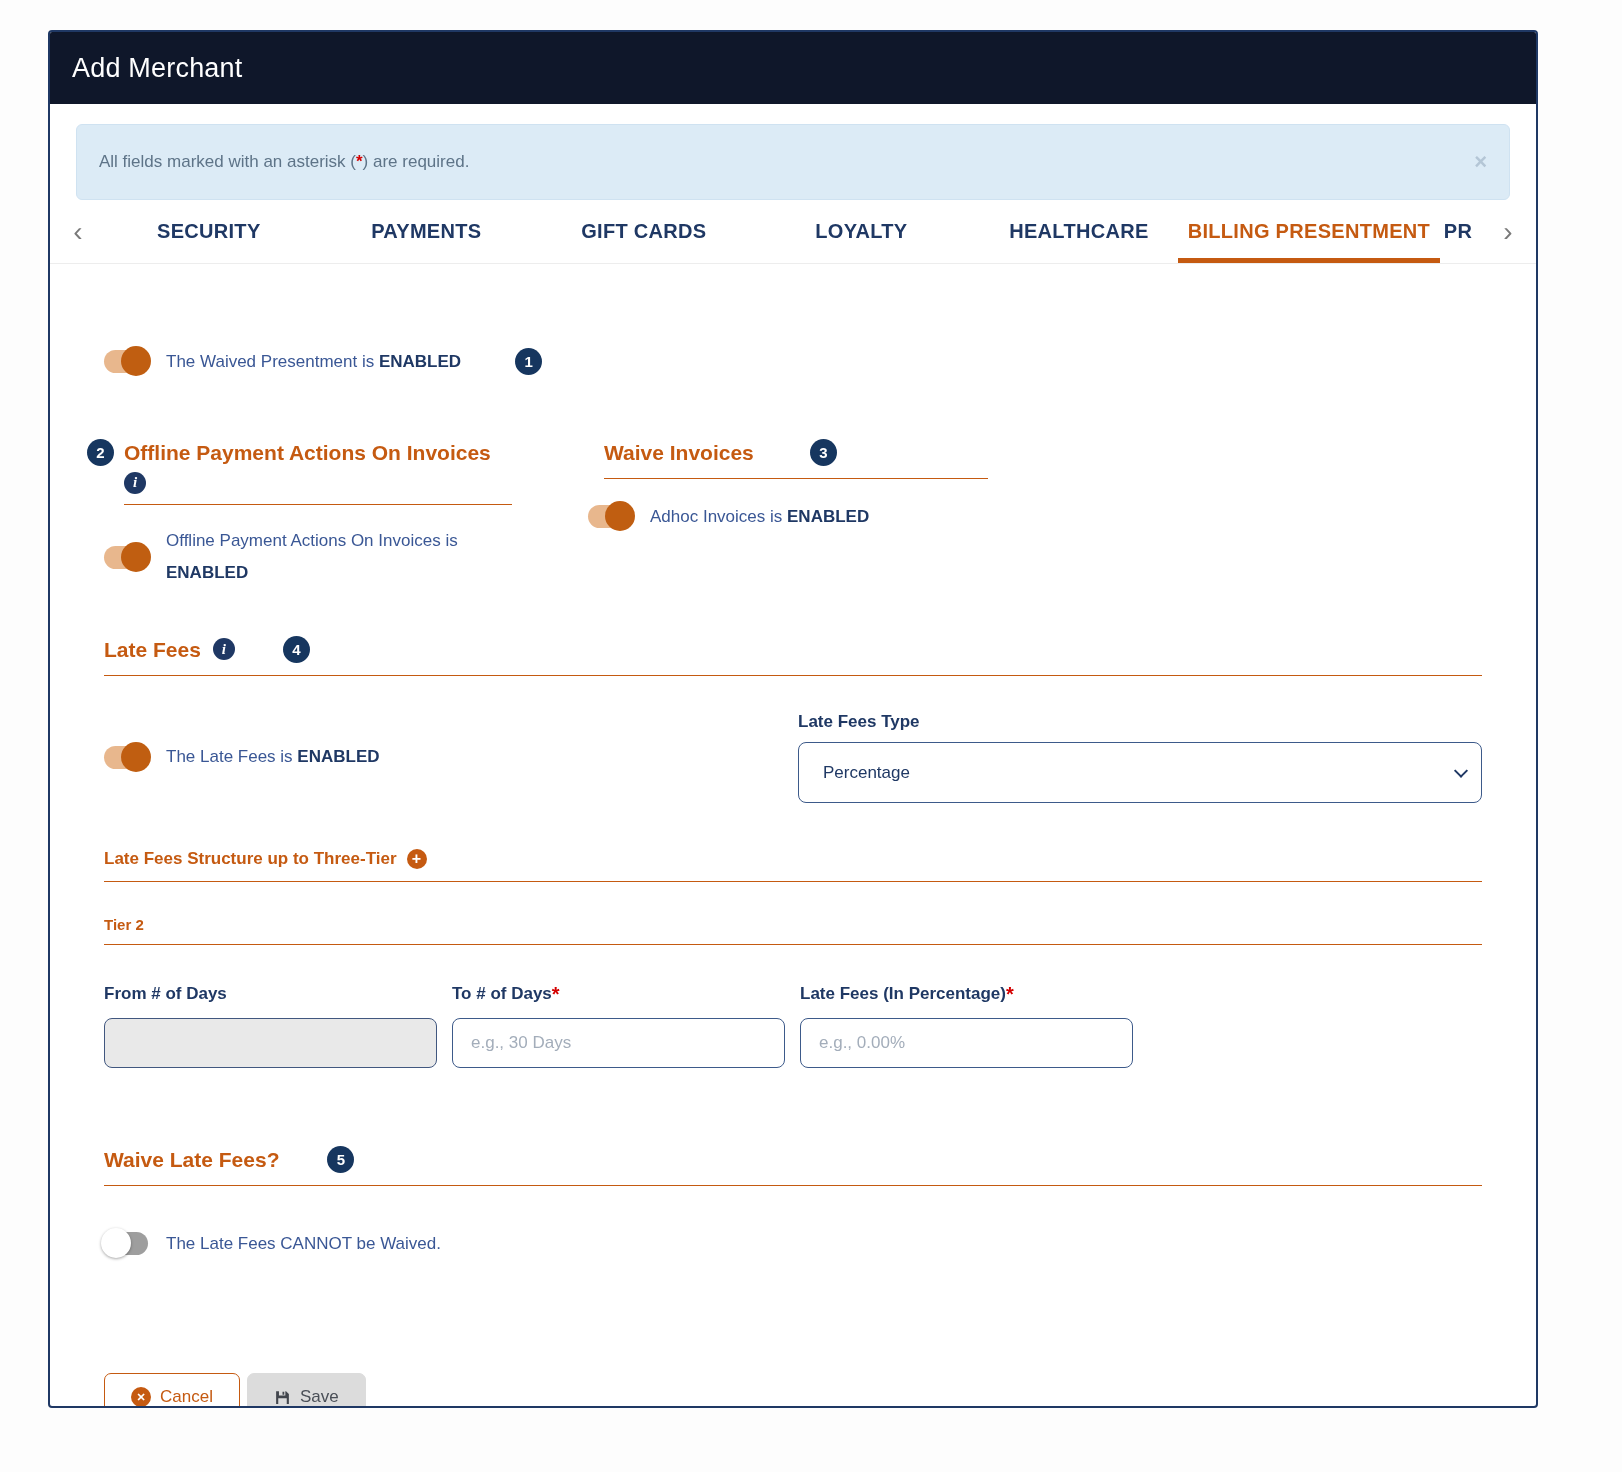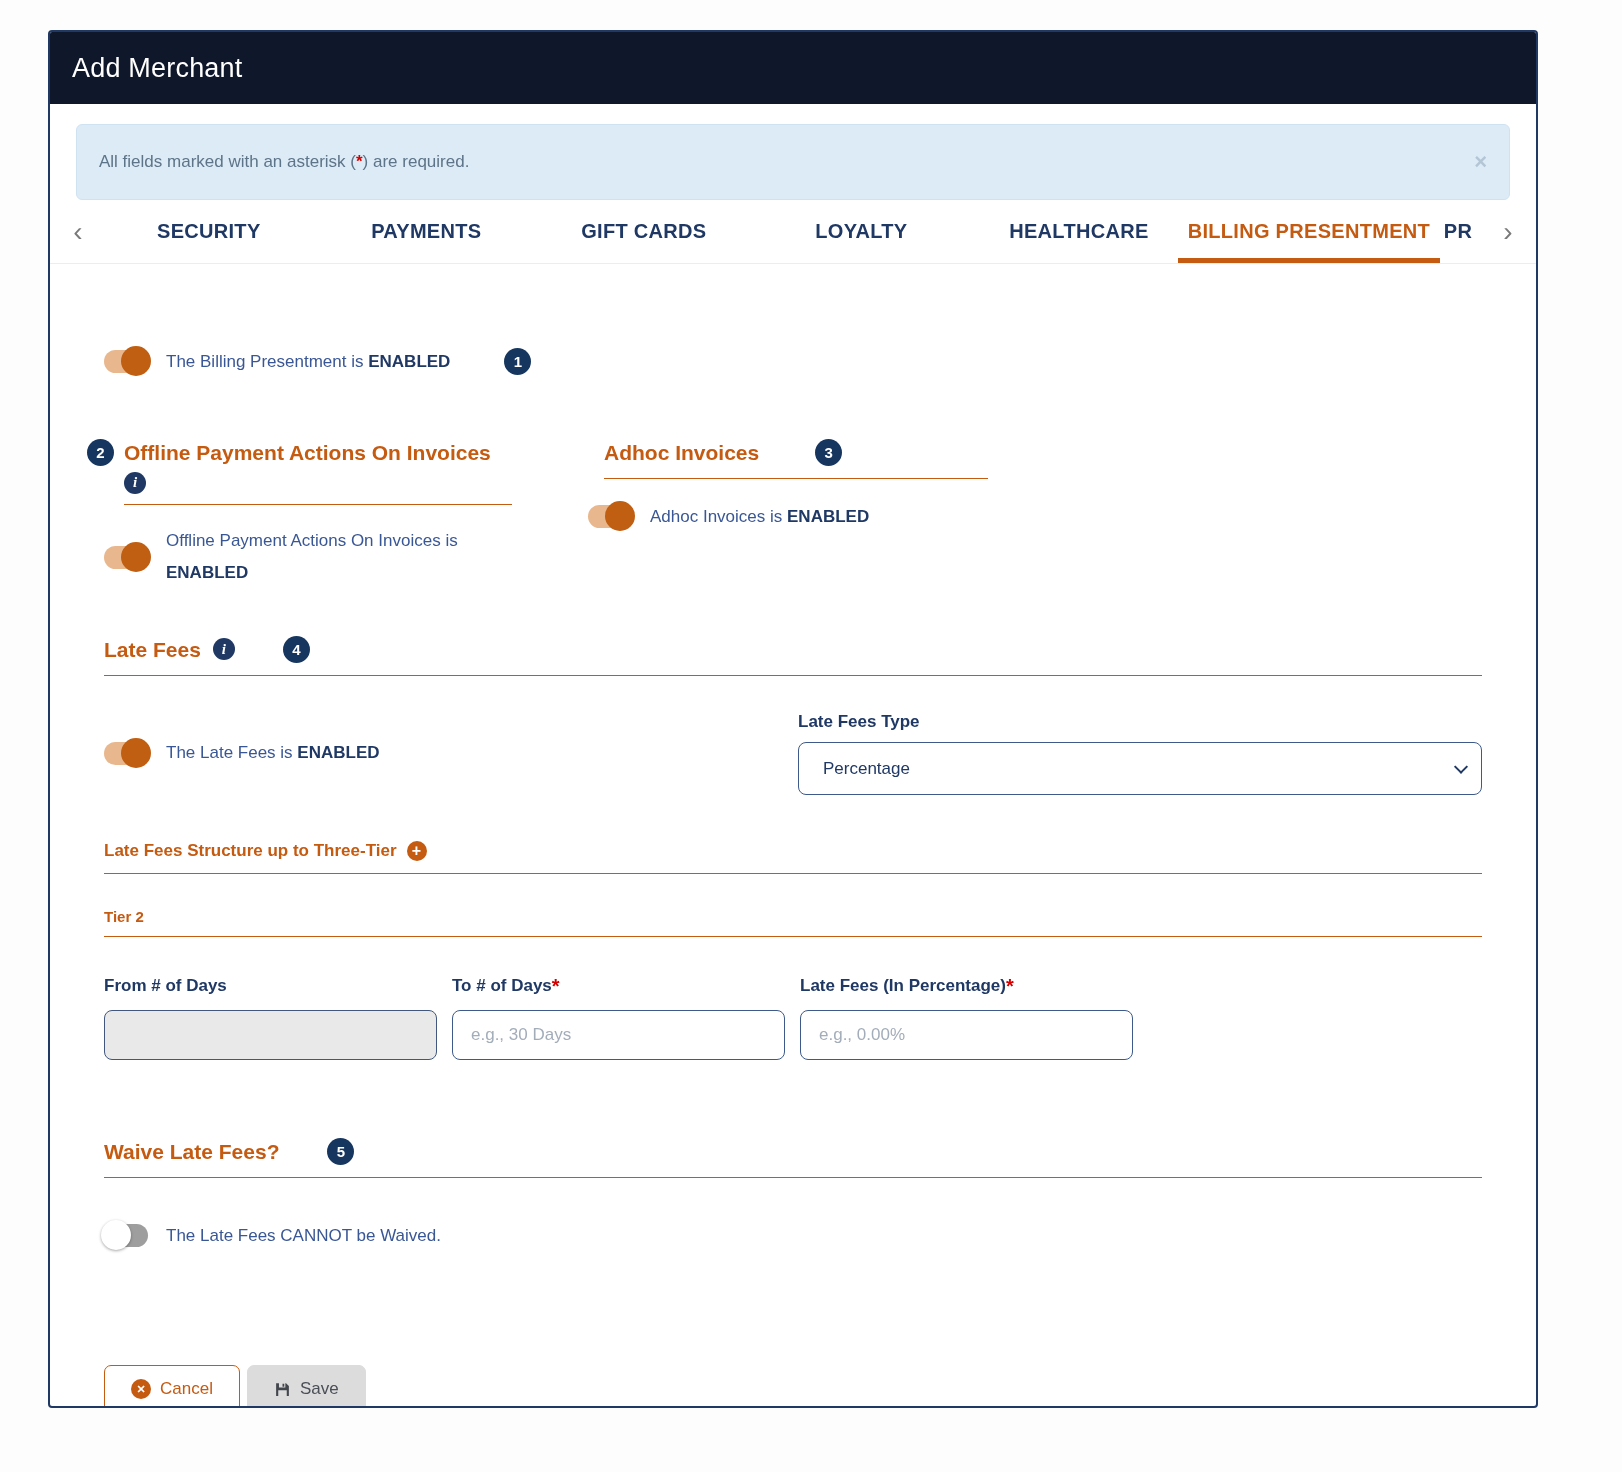--- a/index.html
+++ b/index.html
@@ -84,21 +84,21 @@
   .sec-head { display:flex; align-items:center; gap:12px; padding-bottom:12px; }
   .sec-head .badge { margin-left:36px; }
   .late-fees-head { margin-top:46px; }
   .row-latefees { margin-top:36px; display:flex; }
   .lf-left { flex:1; display:flex; align-items:center; }
   .lf-right { width:684px; }
   .field-label { color:#1f3864; font-size:17px; font-weight:700; }
   .req-mark { color:#d40000; font-weight:700; font-size:20px; vertical-align:-2px; }
   .select-wrap { position:relative; margin-top:10px; }
   select.lf-select {
-    width:100%; height:53px; appearance:none; -webkit-appearance:none;
+    width:100%; height:61px; appearance:none; -webkit-appearance:none;
     border:1px solid #3d5a8a; border-radius:8px; background:#fff;
     color:#1f3864; font-size:17px; padding:0 40px 0 24px; font-family:"Liberation Sans", sans-serif; cursor:pointer;
   }
   .select-chevron { position:absolute; right:16px; top:50%; transform:translateY(-62%) rotate(45deg);
     width:10px; height:10px; border-right:2px solid #1f3864; border-bottom:2px solid #1f3864; pointer-events:none; }
 
   
   .structure-head { margin-top:46px; display:flex; align-items:center; gap:10px; padding-bottom:12px; }
   .structure-title { color:#c55a11; font-size:17px; font-weight:700; }
   .tier-head { margin-top:34px; padding-bottom:10px; }
@@ -156,21 +156,21 @@
     <span class="tab-scroll">›</span>
   </div>
 
   <div class="content">
 
     <div class="row-billing">
       <div class="toggle on">
           <span class="knob"></span>
         </div>
       <div class="toggle-label">
-        <span>The Billing Presentment is</span>
+        <span>The Waived Presentment is</span>
         <b>ENABLED</b>
       </div>
       <span class="badge">1</span>
     </div>
 
     <div class="two-col">
       <div class="col-offline">
         <div class="head">
           <span class="badge">2</span>
           <div class="title-wrap">
@@ -185,21 +185,21 @@
             </div>
           <div class="toggle-label">
             <span>Offline Payment Actions On Invoices is</span>
             <b>ENABLED</b>
           </div>
         </div>
       </div>
 
       <div class="col-adhoc">
         <div class="title-wrap">
-          <span class="section-title">Adhoc Invoices</span>
+          <span class="section-title">Waive Invoices</span>
           <span class="badge">3</span>
         </div>
         <div class="toggle-row">
           <div class="toggle on">
               <span class="knob"></span>
             </div>
           <div class="toggle-label">
             <span>Adhoc Invoices is</span>
             <b>ENABLED</b>
           </div>

